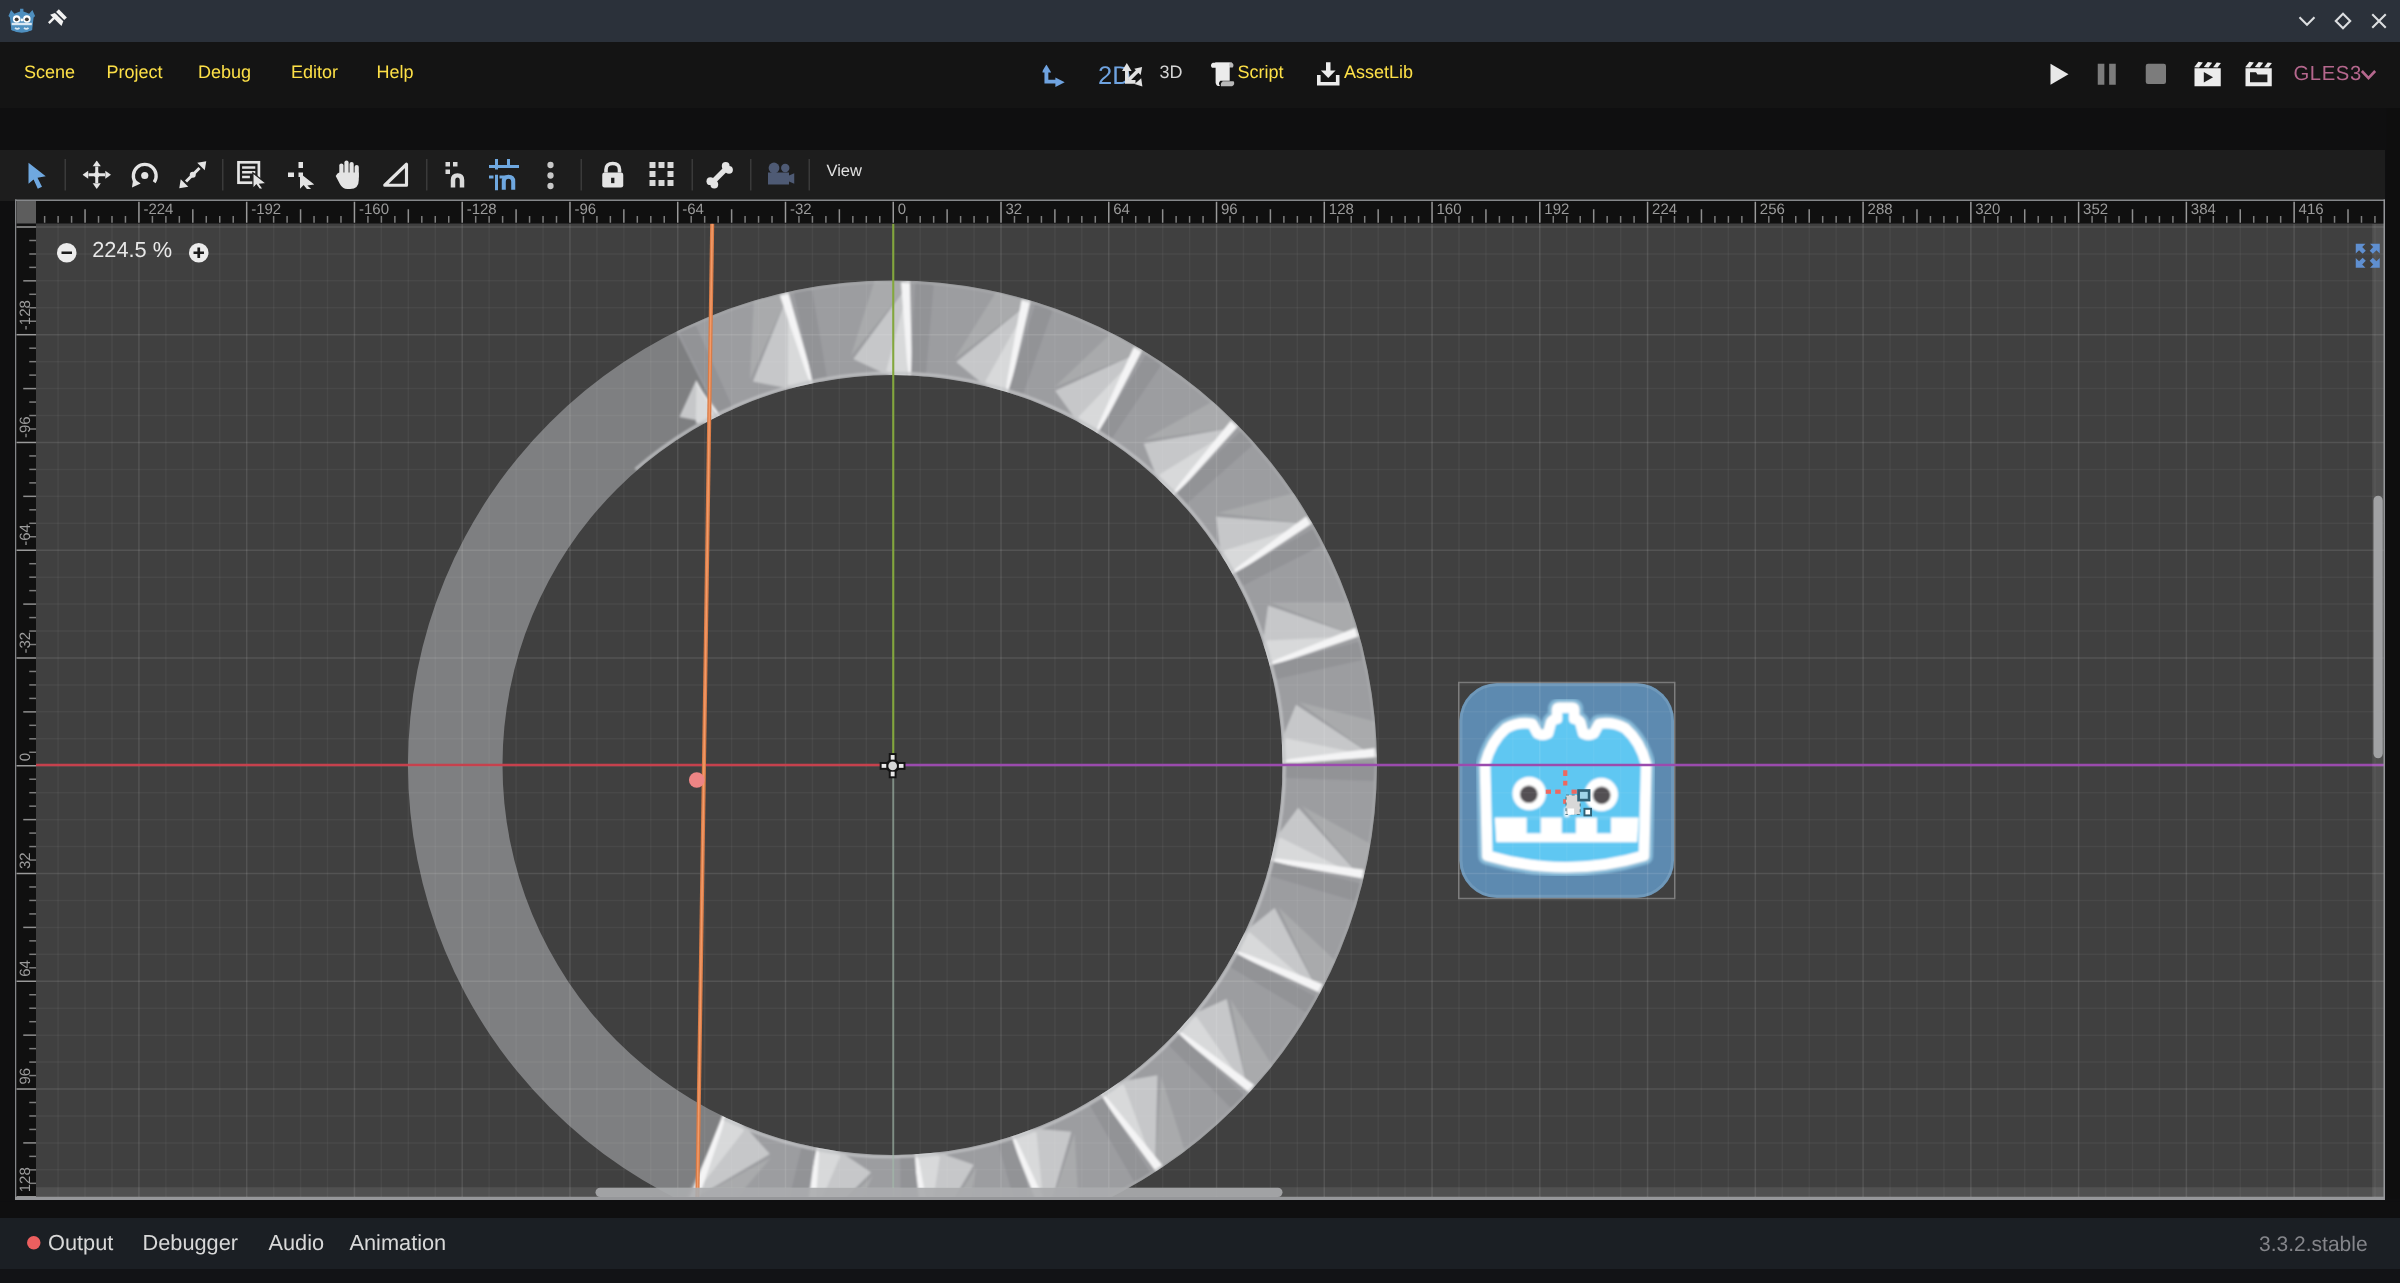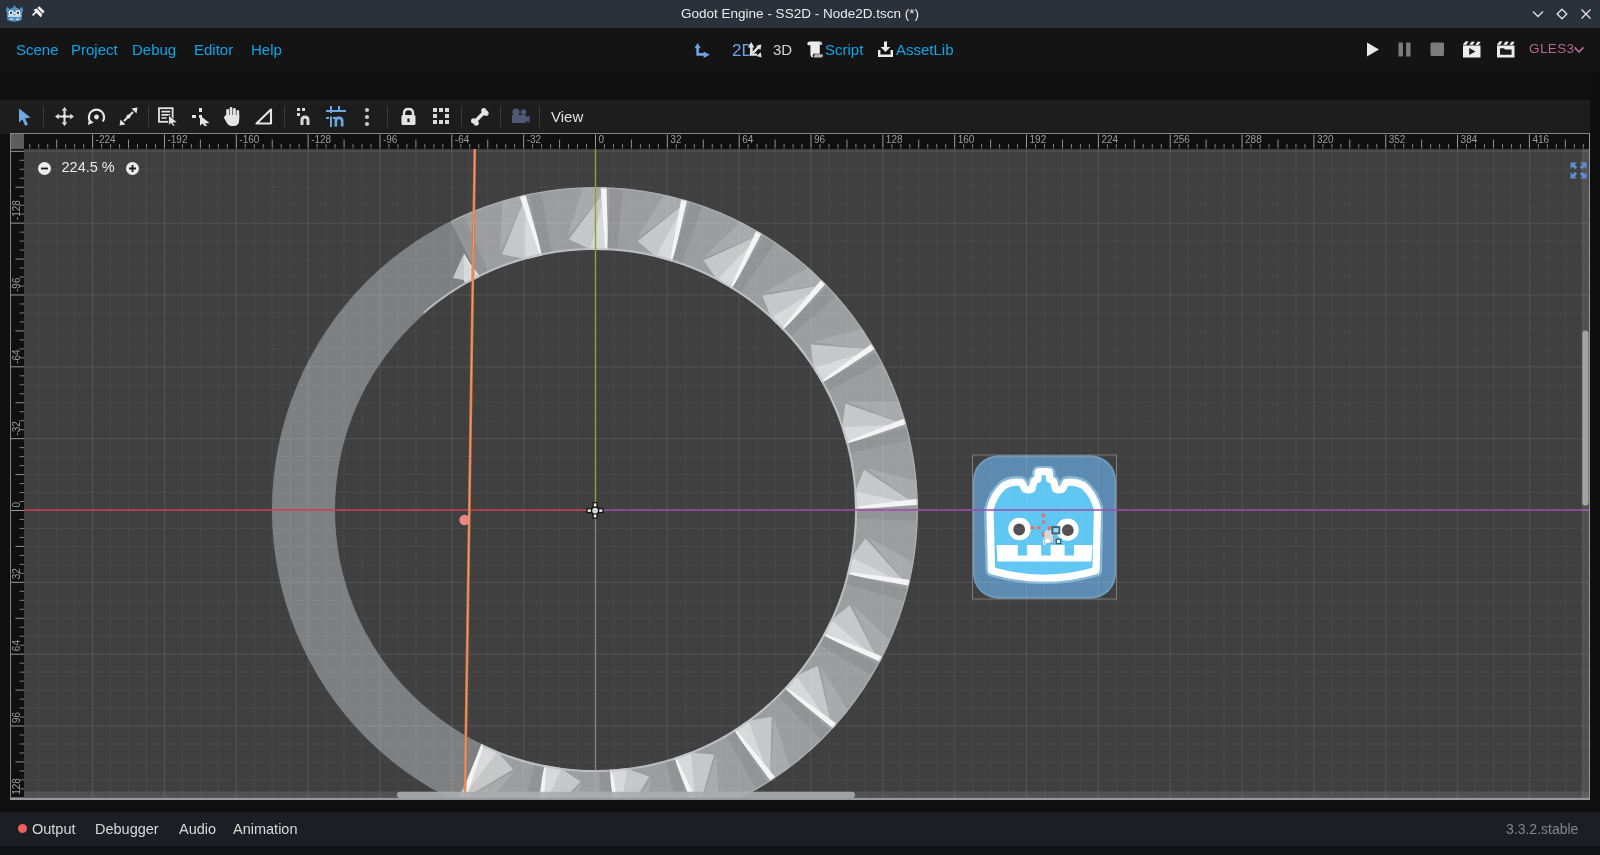--- a/index.html
+++ b/index.html
@@ -1,21 +1,21 @@
 <!DOCTYPE html>
 <html><head><meta charset="utf-8"><style>
 * { margin:0; padding:0; box-sizing:border-box; }
 html,body { width:1600px; height:855px; overflow:hidden; background:#0f0f10;
   font-family:"Liberation Sans", sans-serif; }
 .abs { position:absolute; }
 #stage { position:relative; width:1600px; height:855px; }
 #titlebar { left:0; top:0; width:1600px; height:28px; background:#2b313a; }
 #title { width:1600px; text-align:center; top:6px; color:#e8eaec; font-size:13.5px; }
 #menubar { left:0; top:28px; width:1600px; height:44px; background:#141414; }
-.menu { color:#0ea5e9; font-size:15px; top:13px; white-space:nowrap; }
+.menu { color:#fde047; font-size:12px; top:13px; white-space:nowrap; }
 #tabrow { left:0; top:72px; width:1600px; height:28px; background:#141414; }
 #tab { left:9px; top:0; width:129px; height:28px; background:#1d1d1d; }
 #toolbar { left:0; top:100px; width:1590px; height:33.5px; background:#1d1d1d; }
 .sep { top:6px; width:1px; height:21px; background:#3a3a3a; }
 #borderline-top { left:10px; top:133px; width:1580px; height:1px; background:#85878a; }
 #borderline-left { left:10px; top:133px; width:1px; height:666px; background:#85878a; }
 #borderline-right { left:1588.6px; top:133px; width:1.4px; height:666px; background:#96979a; }
 #borderline-bottom { left:10px; top:798.3px; width:1580px; height:1.5px; background:#96979a; }
 #rulerbg-top { left:11px; top:134px; width:1578px; height:14.5px; background:#101010; }
 #rulerbg-left { left:11px; top:148.5px; width:13px; height:650.5px; background:#101010; }
@@ -44,21 +44,20 @@
     <rect x="8.8" y="9.4" width="1.5" height="1.8" fill="#ffffff"></rect>
     <path d="M 5,15.6 Q 6.5,17 8,15.6 M 11,15.6 Q 12.5,17 14,15.6" stroke="#dce8f2" stroke-width="1.1" fill="none"></path>
   </svg>
   <svg class="abs" style="left:31px;top:5px" width="15" height="17" viewBox="0 0 15 17" xmlns="http://www.w3.org/2000/svg">
     <g fill="#f2f2f2">
           <path d="M 8.2,1.2 L 13.6,6.6 L 11.8,8.4 L 6.4,3 Z"></path>
           <path d="M 5.6,3.6 L 11.2,9.2 L 10,12.4 L 2.4,4.8 Z"></path>
           <rect x="1" y="9.8" width="7.5" height="1.6" transform="rotate(-45 1 9.8)"></rect>
         </g>
   </svg>
-  <div class="abs" id="title">Godot Engine - SS2D - Node2D.tscn (*)</div>
   <svg class="abs" style="left:1530px;top:8px" width="66" height="12" viewBox="0 0 66 12" xmlns="http://www.w3.org/2000/svg" fill="none" stroke="#dcdee0" stroke-width="1.4">
     <path d="M 3,3.5 L 8,8.5 L 13,3.5"></path>
     <path d="M 32,1.2 L 36.8,6 L 32,10.8 L 27.2,6 Z"></path>
     <path d="M 51.5,1.5 L 60.5,10.5 M 60.5,1.5 L 51.5,10.5"></path>
   </svg>
 </div>
 <div class="abs" id="menubar">
   <div class="abs menu" style="left:16px">Scene</div>
   <div class="abs menu" style="left:71px">Project</div>
   <div class="abs menu" style="left:132px">Debug</div>
@@ -79,21 +78,21 @@
     <g stroke="#e2e2e2" stroke-width="2.4" fill="none">
           <path d="M 3.2,4.6 L 3.2,12.6 L 9,12.6"></path>
           <path d="M 4.4,11.4 L 10.6,5.2"></path>
         </g>
     <g fill="#e2e2e2">
           <path d="M 3.2,0 L 6.4,5.4 L 0,5.4 Z"></path>
           <path d="M 13.4,2.6 L 12.4,8 L 8.2,3.8 Z"></path>
           <path d="M 13.6,15.6 L 12.8,10.2 L 8.4,14 Z"></path>
         </g>
   </svg>
-  <div class="abs menu" style="left:773px;font-size:15px;color:#d4d4d4">3D</div>
+  <div class="abs menu" style="left:773px;font-size:12px;color:#d4d4d4">3D</div>
   <svg class="abs" style="left:806px;top:12px" width="18" height="19" viewBox="0 0 18 19" xmlns="http://www.w3.org/2000/svg">
     <path d="M 4,1.5 L 15,1.5 Q 17.2,3 15.8,5 L 6,5 Z" fill="#b9b9b9"></path>
     <path d="M 2.5,1.8 Q 0.4,3.2 2,5.2 L 4.4,5.2 L 4.4,15 Q 4.6,17.6 7.4,17.4 Q 5.8,15.4 7.6,13.8 L 13.8,13.8 L 13.8,4.8 Q 13,3.4 13.8,1.8 Z" fill="#ececec"></path>
     <path d="M 8,17.5 L 15.4,17.5 Q 17.6,16.4 16.4,14.2 L 9.2,14.2 Q 7.4,15.6 8,17.5 Z" fill="#b9b9b9"></path>
   </svg>
   <div class="abs menu" style="left:825px">Script</div>
   <svg class="abs" style="left:877px;top:13px" width="17" height="17" viewBox="0 0 17 17" xmlns="http://www.w3.org/2000/svg">
     <g fill="#ececec">
           <rect x="7" y="0.5" width="3" height="6"></rect>
           <path d="M 8.5,11 L 3.6,6 L 13.4,6 Z"></path>
@@ -260,21 +259,21 @@
 
   <svg class="abs" style="left:510px;top:8px" width="20" height="17" viewBox="0 0 20 17" xmlns="http://www.w3.org/2000/svg">
     <g fill="#4e5a74">
           <circle cx="6" cy="4" r="3.6"></circle>
           <circle cx="13.5" cy="4" r="2.8"></circle>
           <path d="M 2,7 L 16,7 L 16,15 L 2,15 Z"></path>
           <path d="M 16,9 L 19.5,7.5 L 19.5,14.5 L 16,13 Z"></path>
         </g>
   </svg>
   <div class="abs sep" style="left:539px"></div>
-  <div class="abs" style="left:551px;top:8px;color:#e0e0e0;font-size:15px">View</div>
+  <div class="abs" style="left:551px;top:8px;color:#e0e0e0;font-size:11px">View</div>
 </div>
 <div class="abs" id="borderline-top"></div>
 <div class="abs" id="borderline-left"></div>
 <div class="abs" id="rulerbg-top"></div>
 <div class="abs" id="rulerbg-left"></div>
 <div class="abs" id="corner"></div>
 <svg width="1600" height="15" style="position:absolute;left:0;top:133.5px" xmlns="http://www.w3.org/2000/svg" font-family="Liberation Sans, sans-serif">
       <line x1="29.76" y1="10" x2="29.76" y2="14.5" stroke="#7d7d7d" stroke-width="1"></line>
       <line x1="38.74" y1="10" x2="38.74" y2="14.5" stroke="#7d7d7d" stroke-width="1"></line>
       <line x1="47.72" y1="10" x2="47.72" y2="14.5" stroke="#7d7d7d" stroke-width="1"></line>

